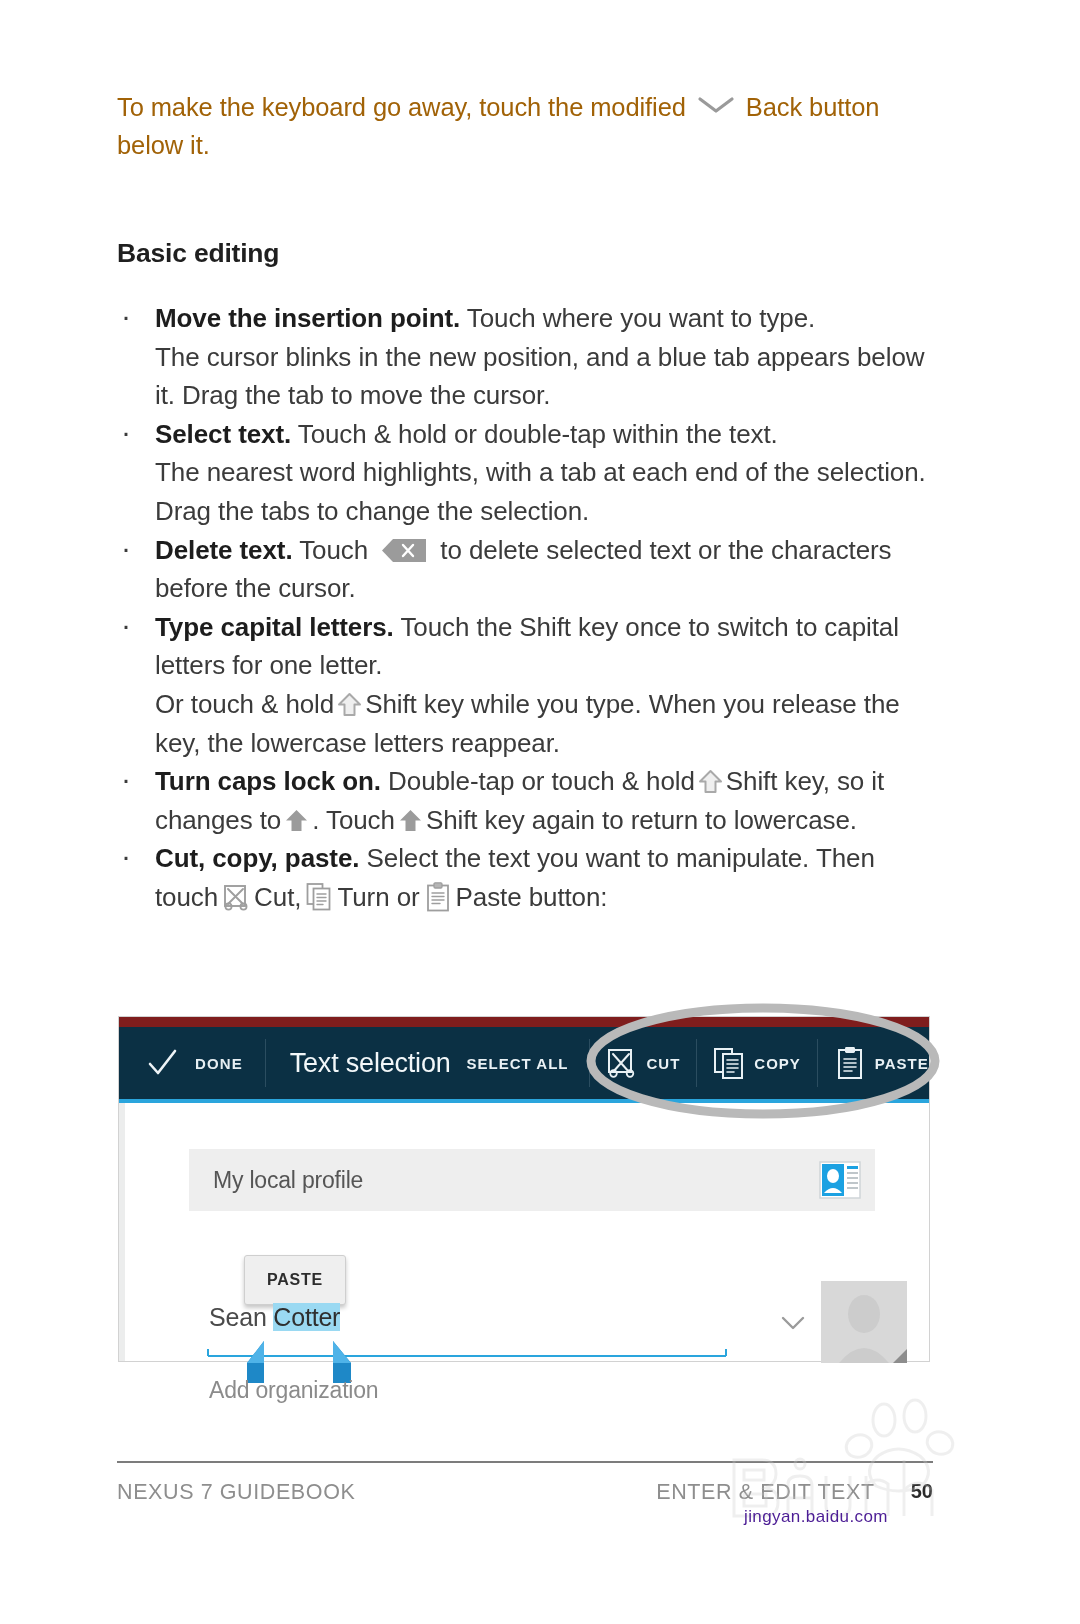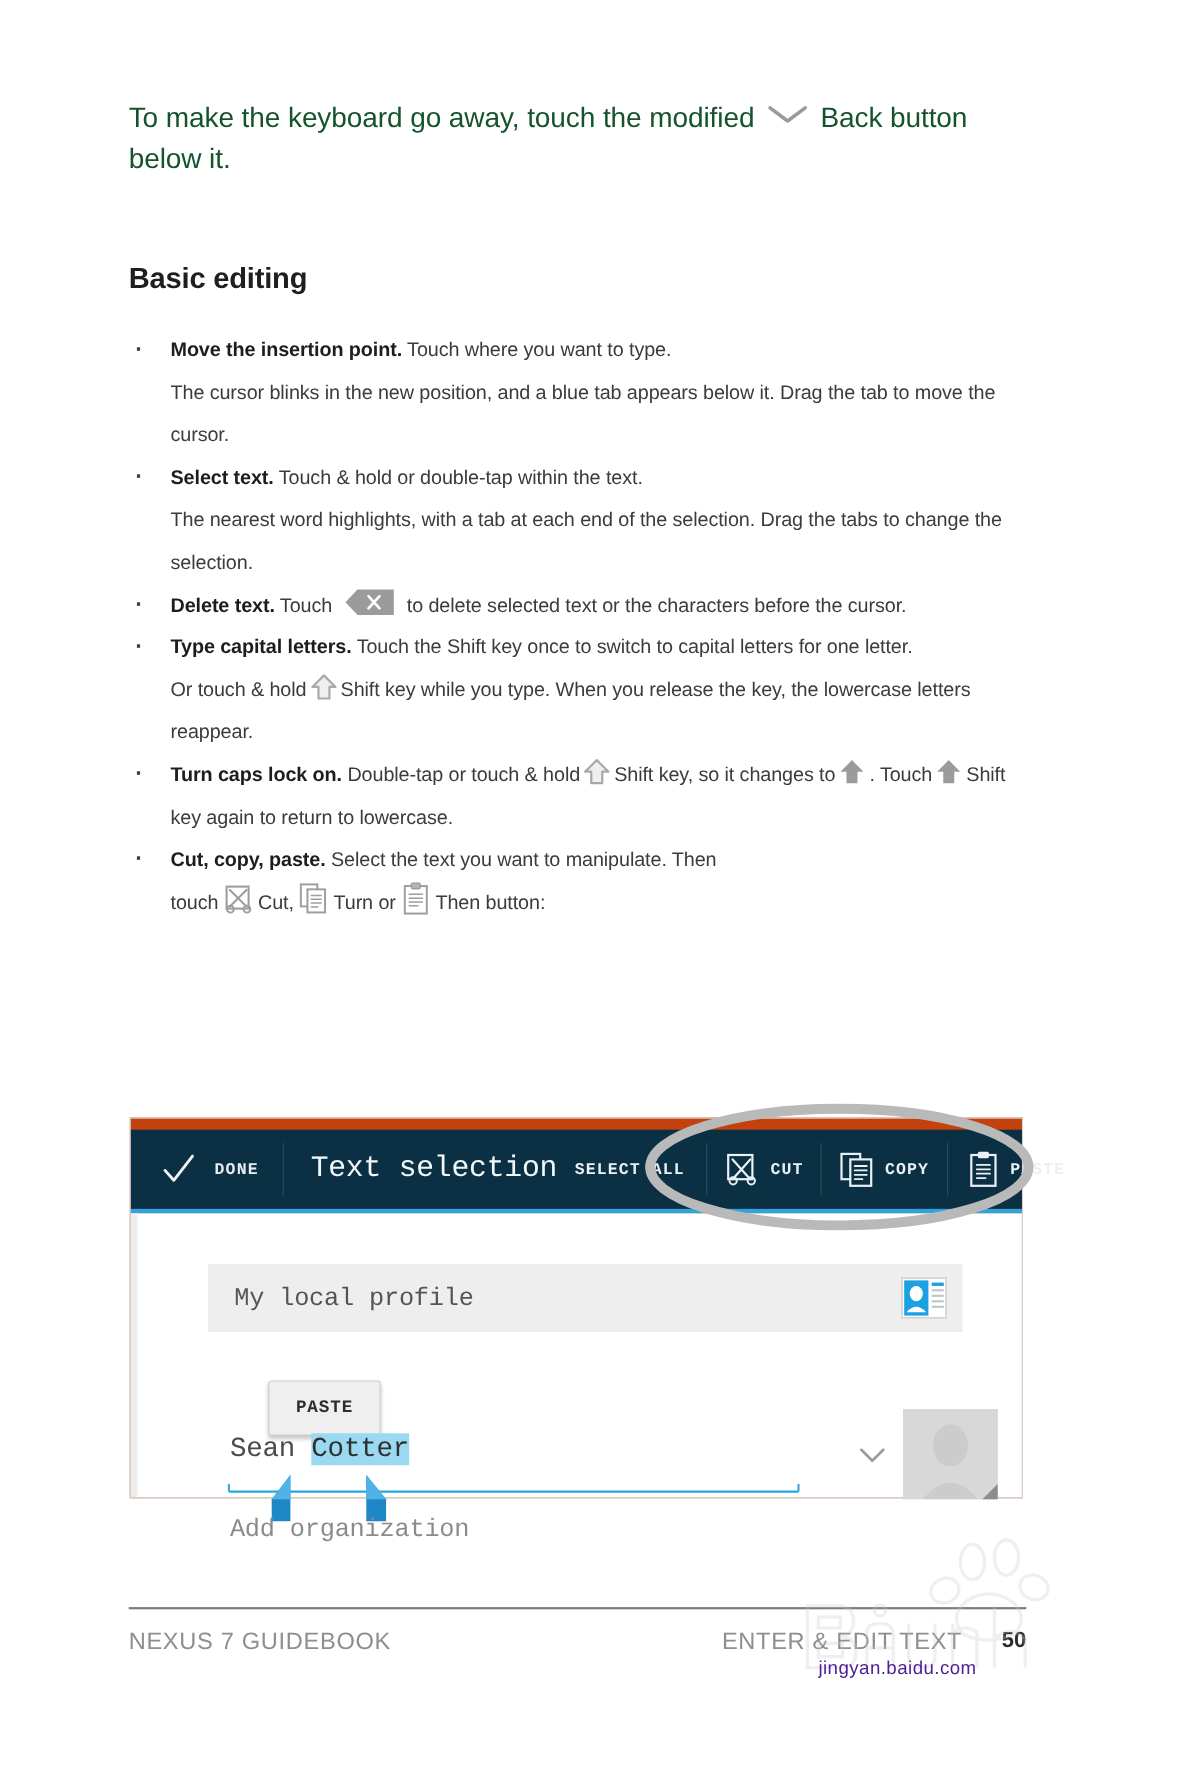--- a/index.html
+++ b/index.html
@@ -27,42 +27,42 @@
   .content {
     position: absolute;
     left: 117px;
     top: 88px;
     width: 816px;
   }
 
   .para {
     font-size: 25.5px;
     line-height: 38px;
-    color: #14532d;
+    color: #a16207;
     letter-spacing: -0.1px;
     margin: 0 0 0 0;
   }
 
   h2.section-title {
     font-size: 26.5px;
     font-weight: bold;
     color: #1f1f1f;
     margin: 74px 0 0 0;
     letter-spacing: -0.2px;
   }
 
   ul.bullets {
     list-style: none;
     margin: 30px 0 0 0;
     padding: 0;
   }
   ul.bullets > li {
     position: relative;
     padding-left: 38px;
-    font-size: 18px;
+    font-size: 26px;
     line-height: 38.6px;
     color: #3b3b3b;
     letter-spacing: -0.1px;
     margin-bottom: 0px;
   }
   ul.bullets > li::before {
     content: "\00b7";
     position: absolute;
     left: 4px;
     top: -2px;
@@ -114,24 +114,23 @@
   }
   .ic-cut-inline svg, .ic-copy-inline svg, .ic-paste-inline svg { display: block; }
 
   
   .figure {
     position: absolute;
     left: 118px;
     top: 1016px;
     width: 812px;
     height: 346px;
-    background: #c2410c;
+    background: #7f1d1d;
     border: 1px solid #d2d2d2;
     box-sizing: border-box;
-    font-family: Liberation Mono, monospace;
   }
 
   .action-bar {
     position: absolute;
     left: 0; top: 10px;
     width: 100%;
     height: 72px;
     background: #0b3044;
     display: flex;
     align-items: center;
@@ -463,21 +462,21 @@
               <rect x="1.5" y="2" width="15" height="20" fill="#ffffff" stroke="#9e9e9e" stroke-width="1.8"></rect>
               <rect x="7.5" y="6.5" width="16" height="21" fill="#ffffff" stroke="#9e9e9e" stroke-width="1.8"></rect>
               <path d="M11 12 H20 M11 15.5 H20 M11 19 H20 M11 22.5 H17" stroke="#9e9e9e" stroke-width="1.4" stroke-linecap="round"></path>
             </svg>
           </span><span>Turn or</span><span class="ic ic-paste-inline">
             <svg viewBox="0 0 26 30" width="26" height="30" aria-hidden="true">
               <rect x="3" y="3.5" width="20" height="25" fill="#ffffff" stroke="#9e9e9e" stroke-width="1.8"></rect>
               <rect x="9" y="0.8" width="8" height="5.2" rx="1.2" fill="#b5b5b5" stroke="#9e9e9e" stroke-width="1.3"></rect>
               <path d="M7 11 H19 M7 14.5 H19 M7 18 H19 M7 21.5 H15" stroke="#9e9e9e" stroke-width="1.4" stroke-linecap="round"></path>
             </svg>
-          </span><span>Then button:</span></span>
+          </span><span>Paste button:</span></span>
       </li>
 
     </ul>
   </div>
 
   <div class="figure">
 
     <div class="action-bar">
 
       <div class="ab-done">

